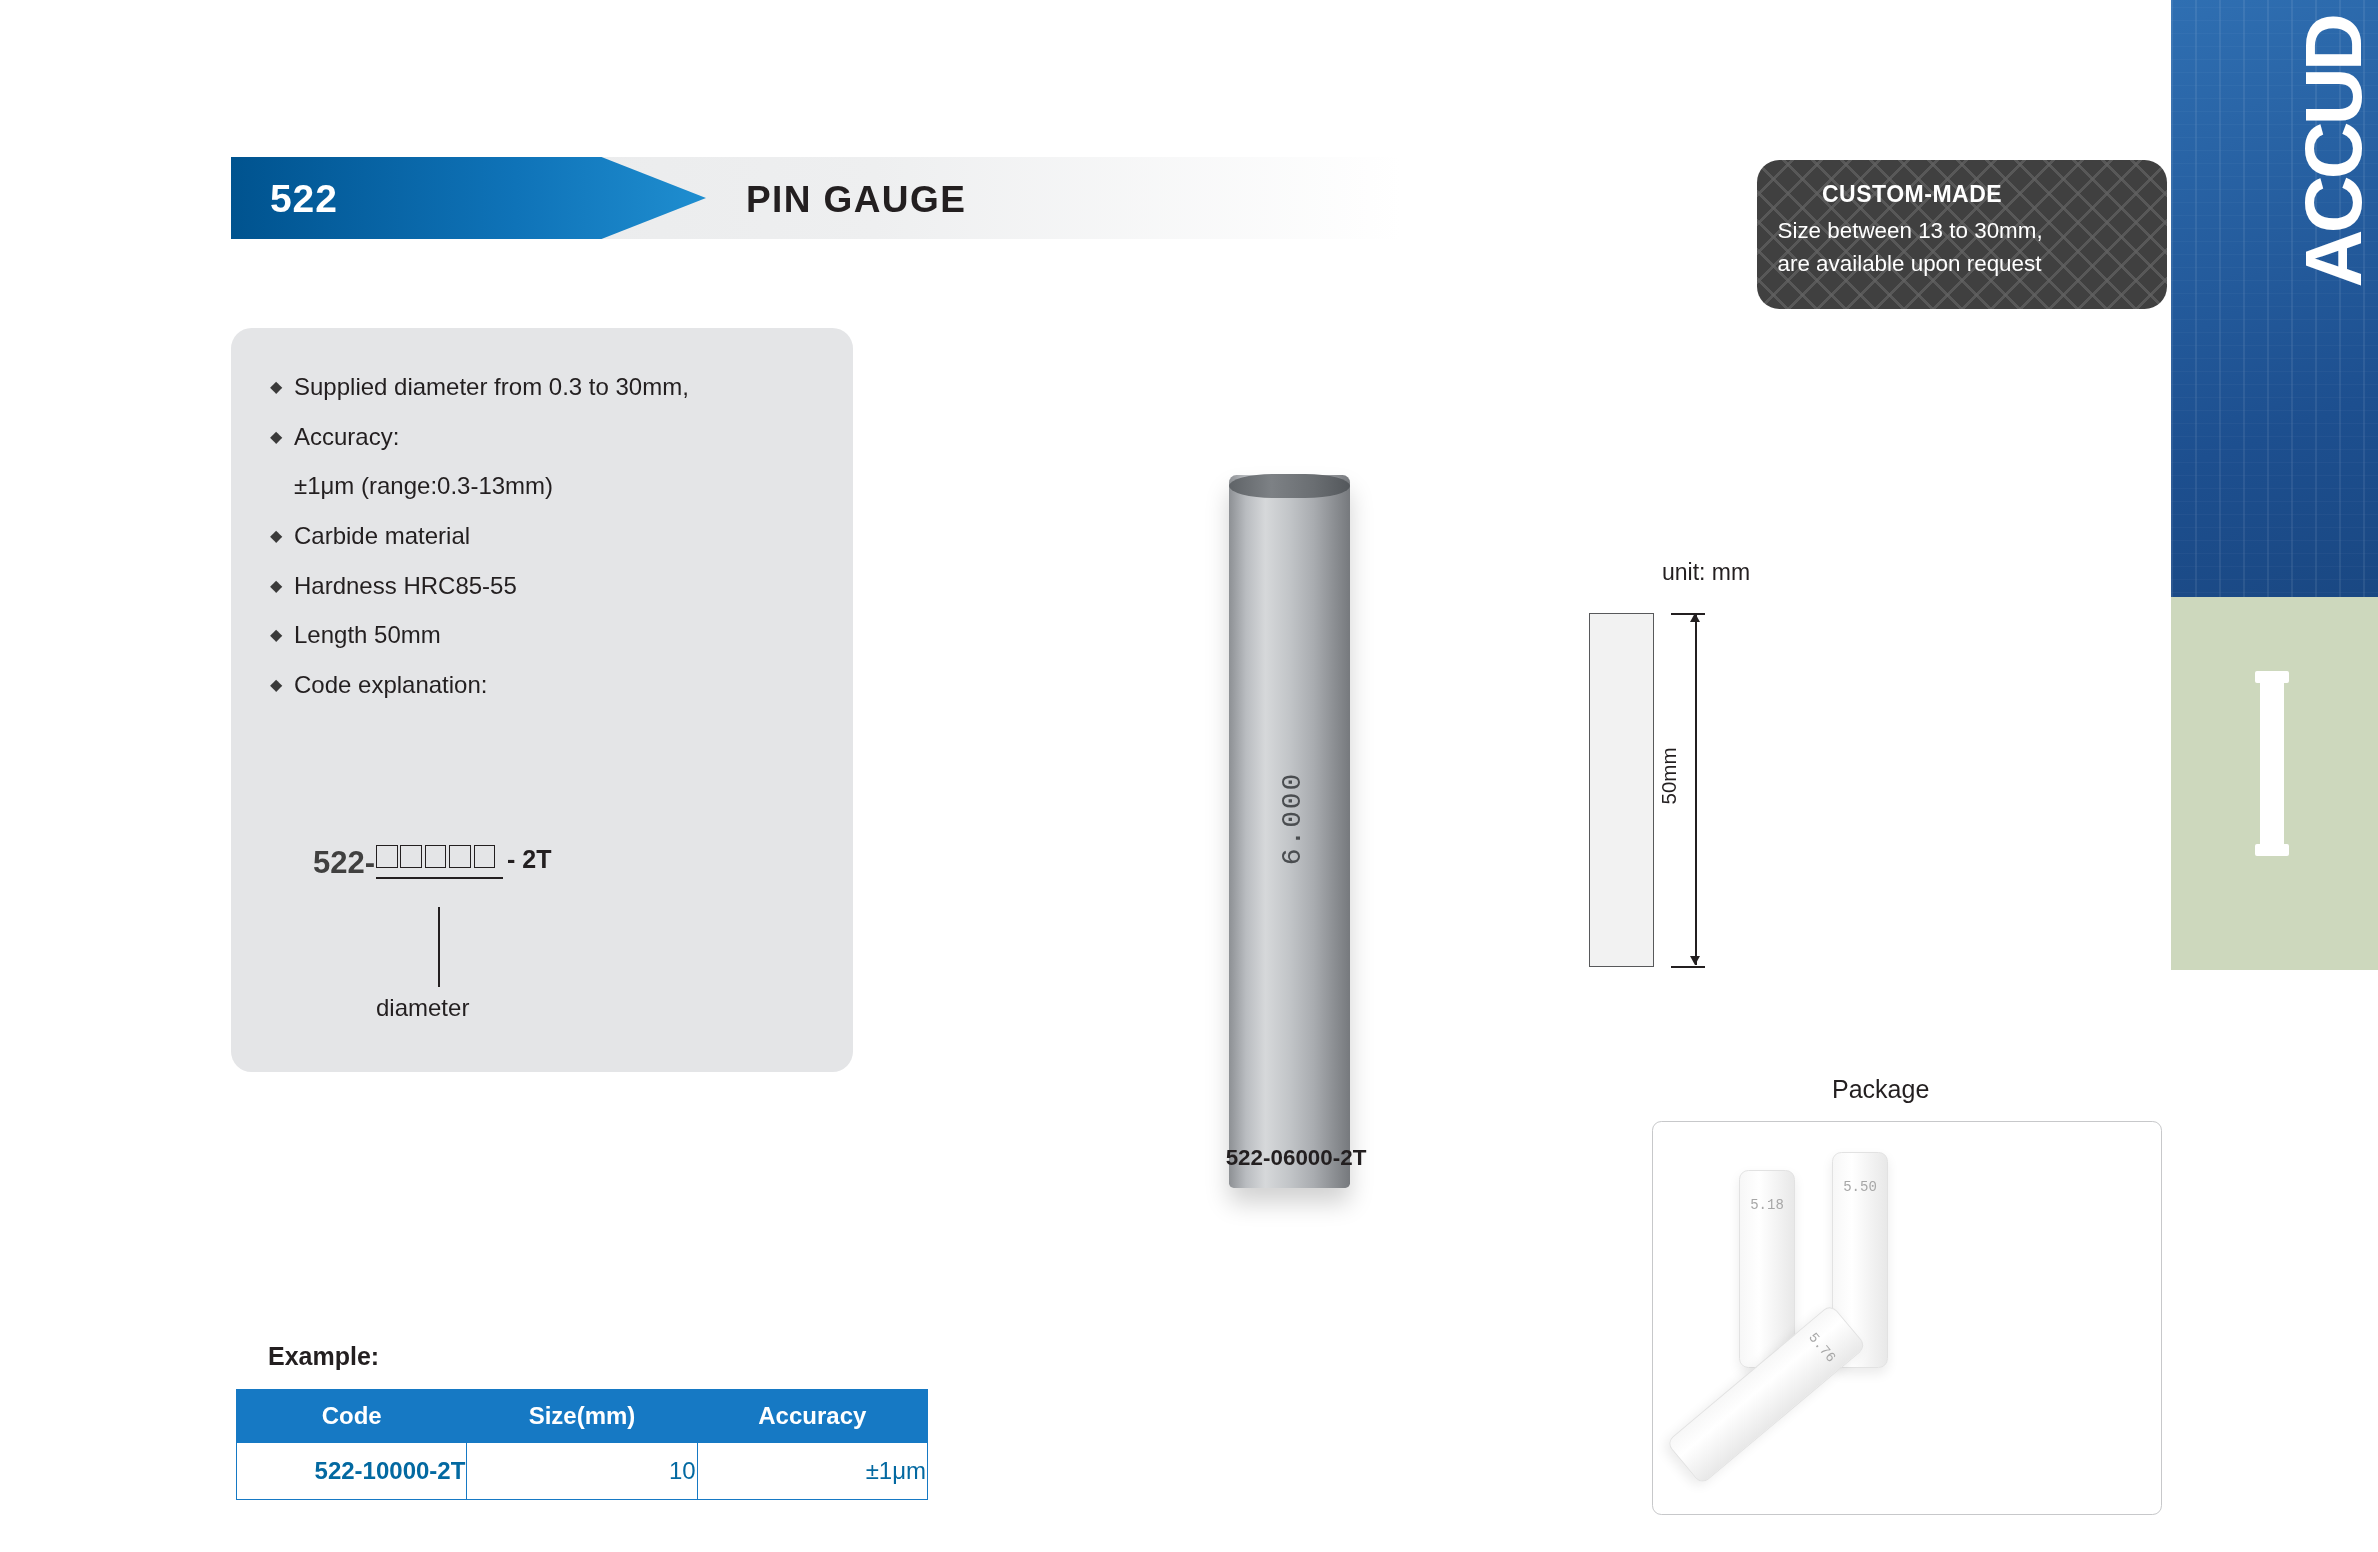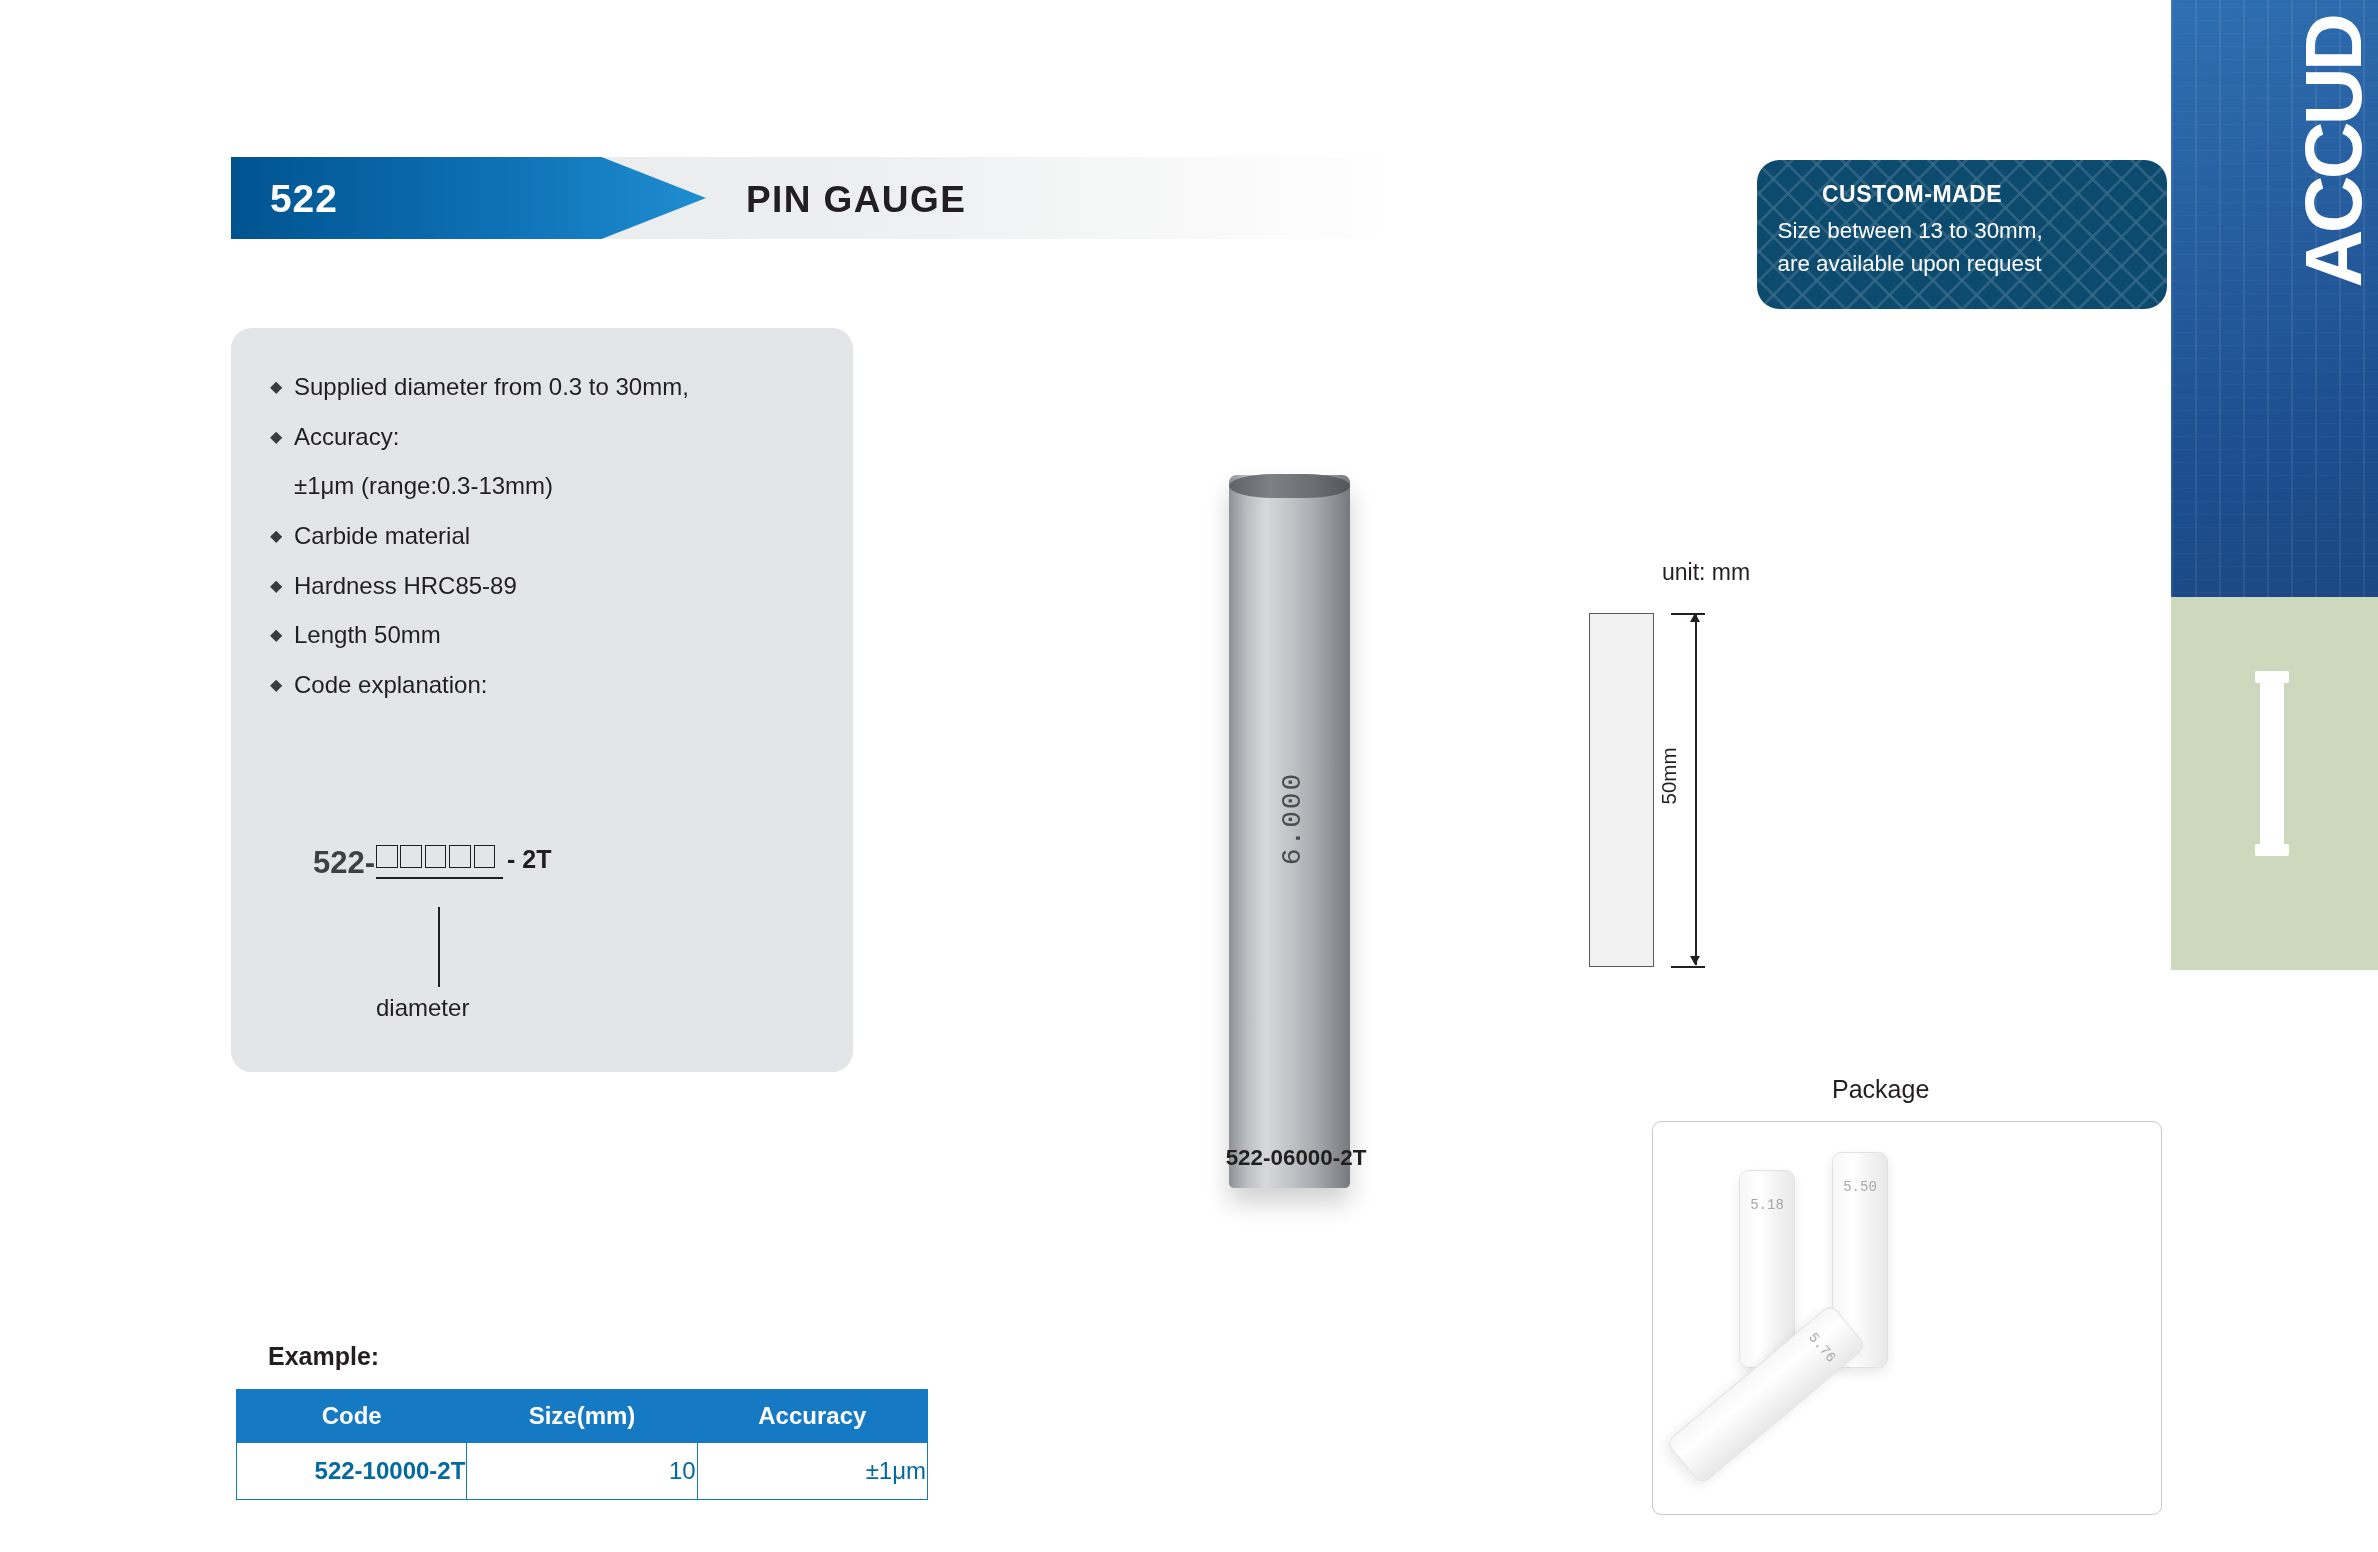--- a/index.html
+++ b/index.html
@@ -124,21 +124,21 @@
   }
 
   
   .custom-badge {
     position: absolute;
     left: 1757px;
     top: 160px;
     width: 410px;
     height: 149px;
     border-radius: 22.4px;
-    background: #0c4a6e;
+    background: #404040;
     overflow: hidden;
   }
   .custom-badge .badge-texture {
     position: absolute;
     inset: 0;
     opacity: .18;
     background:
       repeating-linear-gradient(45deg, rgba(255,255,255,.7) 0 2.8px, rgba(255,255,255,0) 2.8px 20.5px),
       repeating-linear-gradient(-45deg, rgba(255,255,255,.7) 0 2.8px, rgba(255,255,255,0) 2.8px 20.5px);
   }
@@ -501,21 +501,21 @@
     </div>
     <div class="spec-sub">±1μm (range:0.3-13mm)</div>
 
     <div class="spec-row">
       <span class="spec-bullet">◆</span>
       <span class="spec-text">Carbide material</span>
     </div>
 
     <div class="spec-row">
       <span class="spec-bullet">◆</span>
-      <span class="spec-text">Hardness HRC85-89</span>
+      <span class="spec-text">Hardness HRC85-55</span>
     </div>
 
     <div class="spec-row">
       <span class="spec-bullet">◆</span>
       <span class="spec-text">Length 50mm</span>
     </div>
 
     <div class="spec-row">
       <span class="spec-bullet">◆</span>
       <span class="spec-text">Code explanation:</span>

